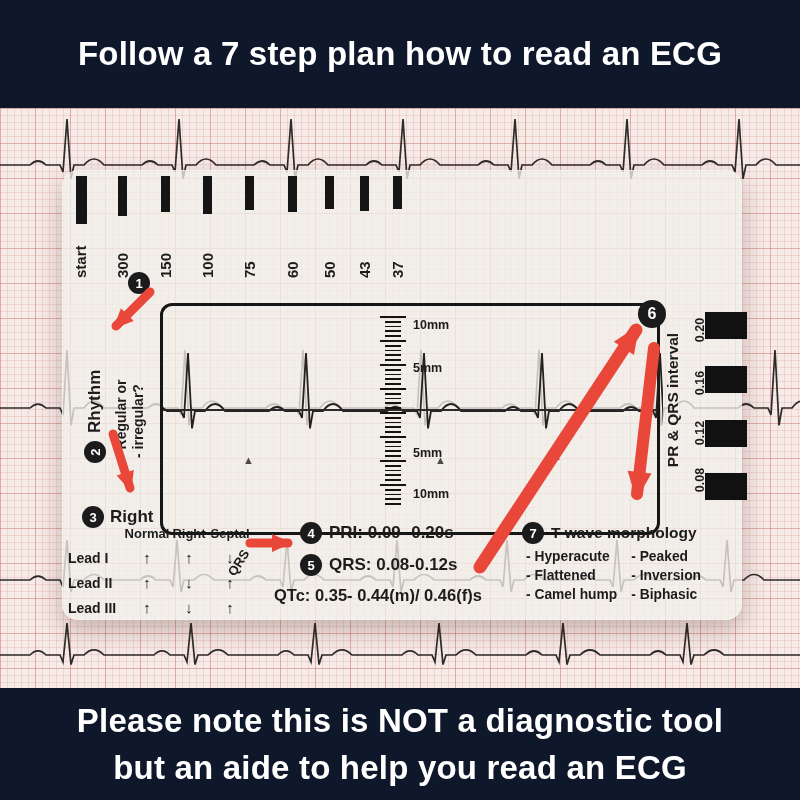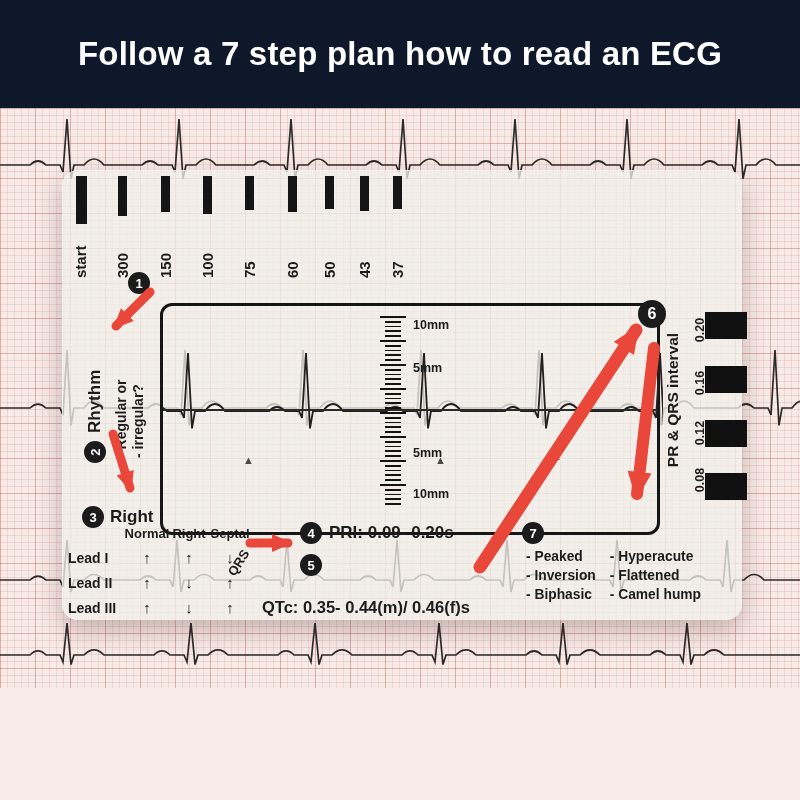--- a/index.html
+++ b/index.html
@@ -68,21 +68,21 @@
                     gap:6px; font-weight:700; font-size:17px; }
   .axis-grid { position:absolute; left:6px; top:356px; display:grid;
                grid-template-columns:56px 46px 38px 44px; row-gap:8px; align-items:center; }
   .axis-grid .hdr { font-size:13px; font-weight:700; text-align:center; }
   .axis-grid .lead { font-size:14px; font-weight:700; }
   .axis-grid .arr { font-size:15px; font-weight:700; text-align:center; }
 
   .qrs-rot { position:absolute; left:160px; top:380px; width:40px; height:16px;
              transform:rotate(-58deg); font-size:13px; font-weight:700; }
 
-  .qtc { position:absolute; left:200px; top:416px; font-size:16.5px; font-weight:700;margin-top:12px; }
+  .qtc { position:absolute; left:212px; top:416px; font-size:16.5px; font-weight:700; }
 
   .twave { position:absolute; left:460px; top:352px; }
   .twave-title { display:flex; align-items:center; gap:7px; font-weight:700; font-size:15.5px; white-space:nowrap; }
   .twave-cols { display:flex; gap:14px; margin-top:3px; margin-left:4px; }
   .twave-cols div { font-size:13.8px; font-weight:700; line-height:19px; white-space:nowrap; }
 
   .arrows-overlay { position:absolute; left:0; top:0; width:800px; height:800px;
                     pointer-events:none; z-index:50; }
 </style>
 </head>
@@ -198,37 +198,39 @@
     </div>
 
     <div class="qrs-rot">QRS</div>
 
     <div class="step-row" style="left:238px;top:352px;">
       <span class="badge">4</span>
       <span>PRI: 0.09- 0.20s</span>
     </div>
     <div class="step-row" style="left:238px;top:384px;">
       <span class="badge">5</span>
+      <span>QRS: 0.08-0.12s</span>
     </div>
     <div class="qtc">QTc: 0.35- 0.44(m)/ 0.46(f)s</div>
 
     <div class="twave">
       <div class="twave-title">
         <span class="badge">7</span>
+        <span>T-wave morphology</span>
       </div>
       <div class="twave-cols">
+        <div>
+          <div>- Hyperacute</div>
+          <div>- Flattened</div>
+          <div>- Camel hump</div>
+        </div>
         <div>
           <div>- Peaked</div>
           <div>- Inversion</div>
           <div>- Biphasic</div>
-        </div>
-        <div>
-          <div>- Hyperacute</div>
-          <div>- Flattened</div>
-          <div>- Camel hump</div>
         </div>
       </div>
     </div>
   </div>
 
   <svg class="arrows-overlay">
     <defs>
       <marker id="ah-s" markerUnits="userSpaceOnUse" markerWidth="24" markerHeight="22" refX="17" refY="11" orient="auto">
         <path d="M1,2 L21,11 L1,20 Z" fill="#e8473a"></path>
       </marker>
@@ -236,14 +238,18 @@
         <path d="M2,3 L30,15 L2,27 Z" fill="#e8473a"></path>
       </marker>
     </defs>
     <line x1="150" y1="292" x2="116" y2="326" stroke="#e8473a" stroke-width="9" stroke-linecap="round" marker-end="url(#ah-s)"></line>
     <line x1="113" y1="434" x2="130" y2="488" stroke="#e8473a" stroke-width="9" stroke-linecap="round" marker-end="url(#ah-s)"></line>
     <line x1="250" y1="543" x2="288" y2="543" stroke="#e8473a" stroke-width="9" stroke-linecap="round" marker-end="url(#ah-s)"></line>
     <line x1="480" y1="567" x2="636" y2="330" stroke="#e8473a" stroke-width="13" stroke-linecap="round" marker-end="url(#ah-l)"></line>
     <line x1="654" y1="348" x2="637" y2="494" stroke="#e8473a" stroke-width="12" stroke-linecap="round" marker-end="url(#ah-l)"></line>
   </svg>
 
+  <div class="banner banner-bottom">
+    <span>Please note this is NOT a diagnostic tool</span>
+    <span>but an aide to help you read an ECG</span>
+  </div>
 
 </div>
 
 </body></html>

